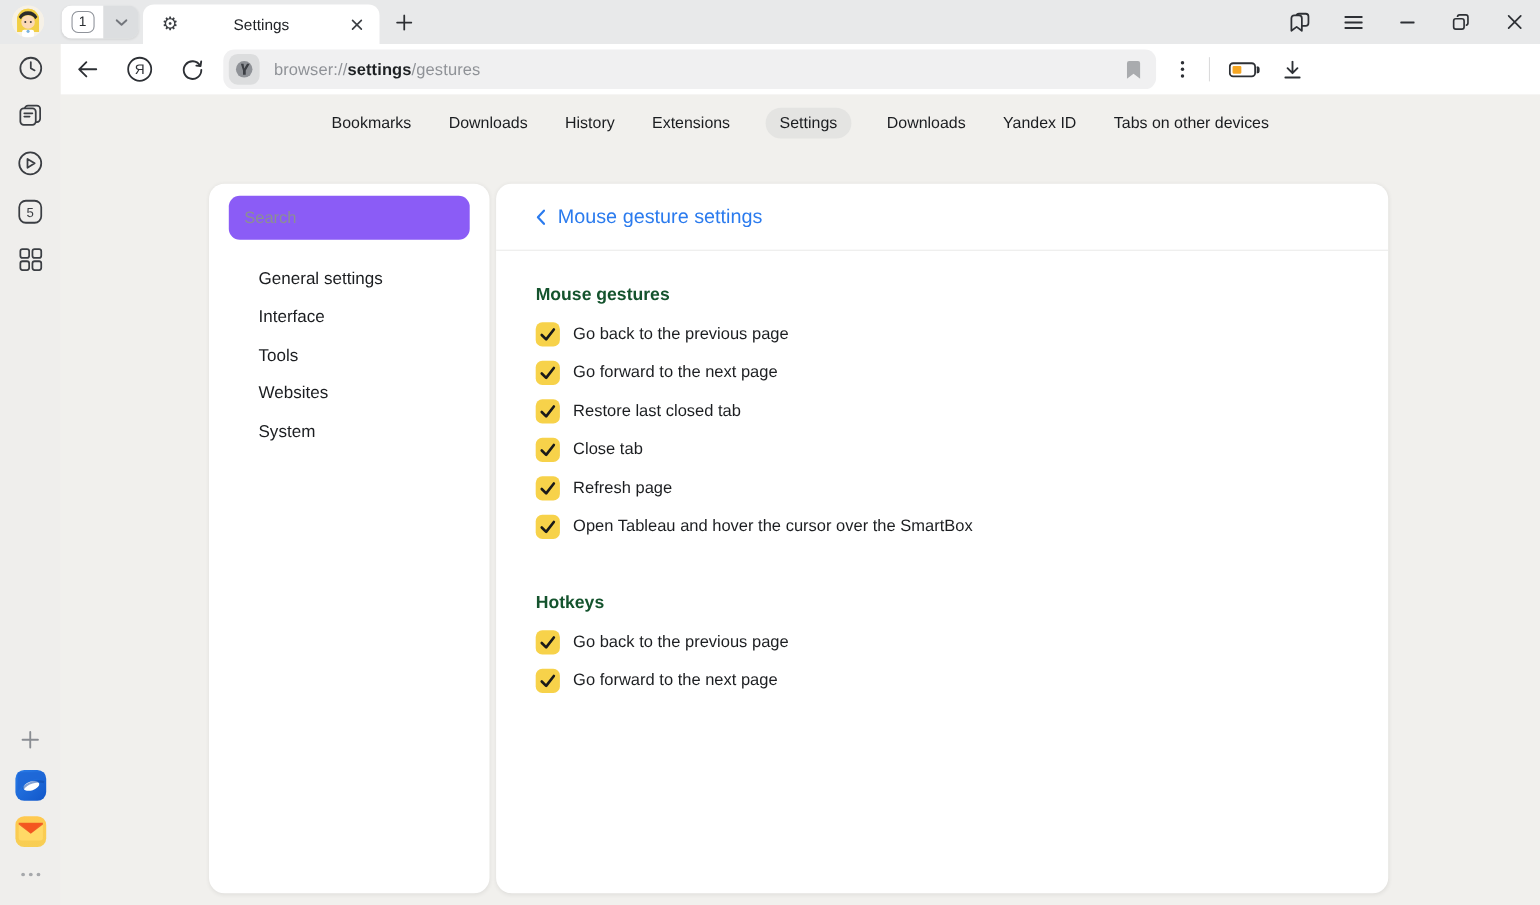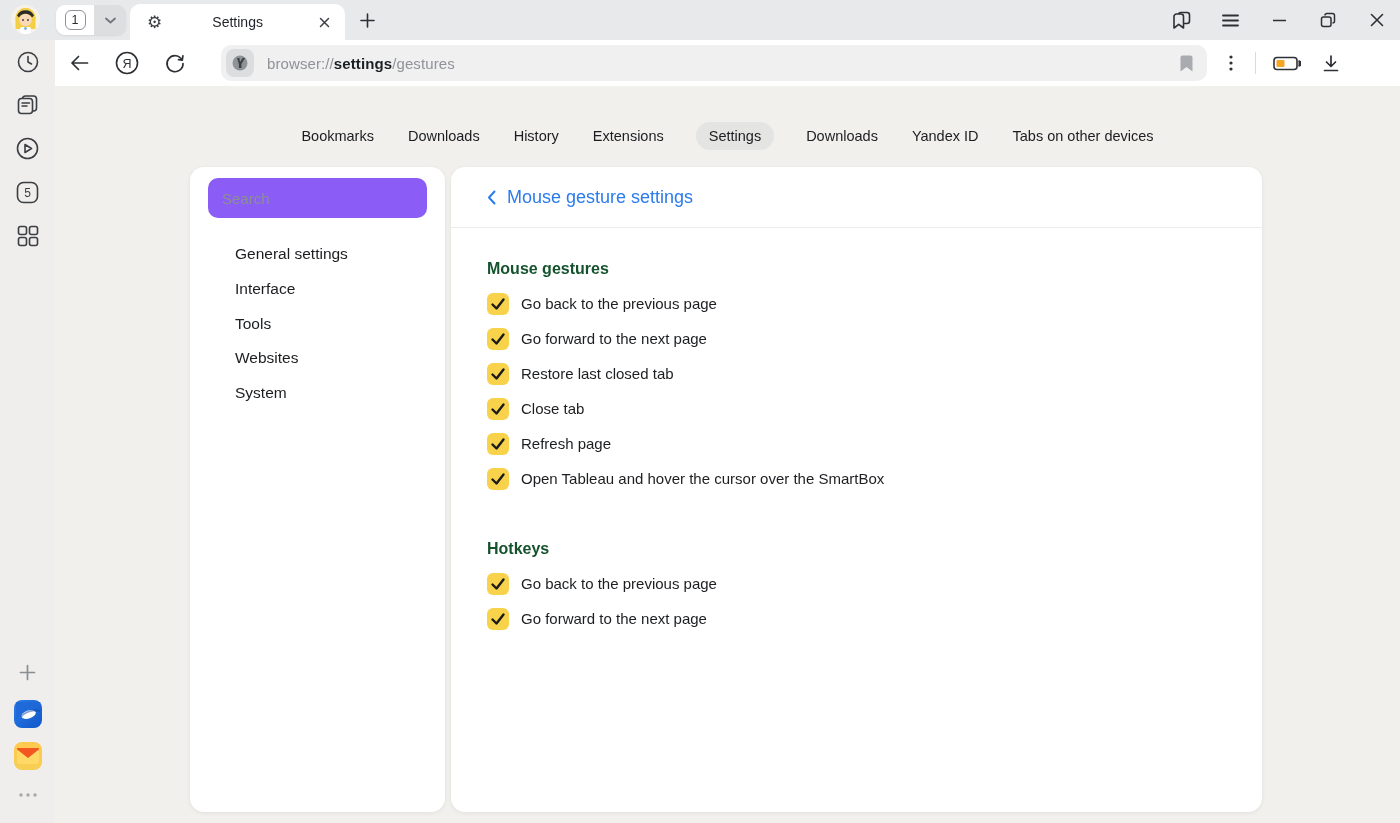--- a/index.html
+++ b/index.html
@@ -61,21 +61,21 @@
   .toolbar {
     position:absolute; left:55px; top:40px; width:1345px; height:46px;
     background:#ffffff; display:flex; align-items:center;
   }
   .nav-icon-btn { width:34px; height:34px; display:flex; align-items:center; justify-content:center;
     border-radius:8px; cursor:pointer; flex:0 0 auto; }
   .tb-back { margin-left:7px; }
   .tb-ya { margin-left:14px; }
   .tb-reload { margin-left:14px; }
   .urlbar {
-    margin-left:29px; width:986px; height:36px; background:#F0F0F1;
+    margin-left:11px; width:848px; height:36px; background:#F0F0F1;
     border-radius:10px; display:flex; align-items:center; cursor:text; flex:0 0 auto;
   }
   .url-favicon {
     width:28px; height:28px; margin-left:5px; border-radius:8px; background:#DCDDDE;
     display:flex; align-items:center; justify-content:center; flex:0 0 auto;
   }
   .url-text { margin-left:13px; font-size:15px; letter-spacing:0.1px; white-space:nowrap; flex:1; }
   .url-dim { color:#8f9297; }
   .url-bold { color:#1d2023; font-weight:700; }
   .url-bookmark { margin-right:14px; flex:0 0 auto; cursor:pointer; }
@@ -96,21 +96,21 @@
   .rail-bottom { position:absolute; bottom:10px; left:0; width:55px; display:flex; flex-direction:column; align-items:center; }
   .app-icon { width:28px; height:28px; border-radius:8px; position:relative; overflow:hidden; }
 
   
   .page {
     position:absolute; left:55px; top:86px; width:1345px; height:737px;
     background:var(--page-bg,#F1F0ED);
   }
   .settings-nav {
     position:absolute; left:0; top:12px; width:1345px; height:28px;
-    display:flex; align-items:center; justify-content:center; gap:30px;margin-top:24px;
+    display:flex; align-items:center; justify-content:center; gap:30px;
   }
   .settings-nav .nav-item {
     font-size:14.5px; color:#1b1d20; cursor:pointer; white-space:nowrap;
     padding:6px 2px; border-radius:14px;
   }
   .settings-nav .nav-item.active {
     background:#E4E4E2; padding:6px 13px;
   }
 
   .card {

